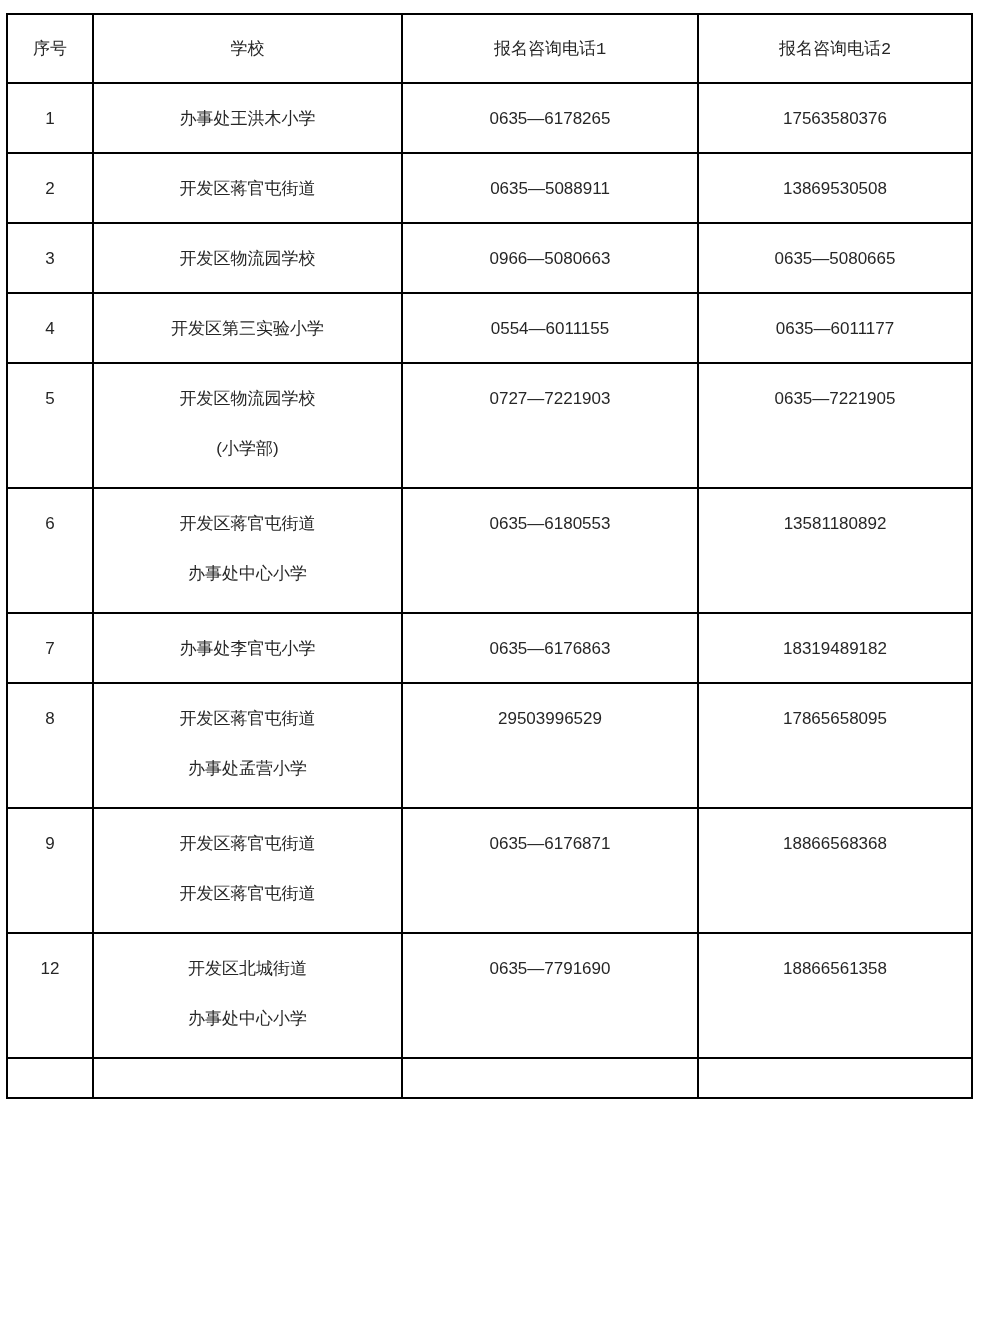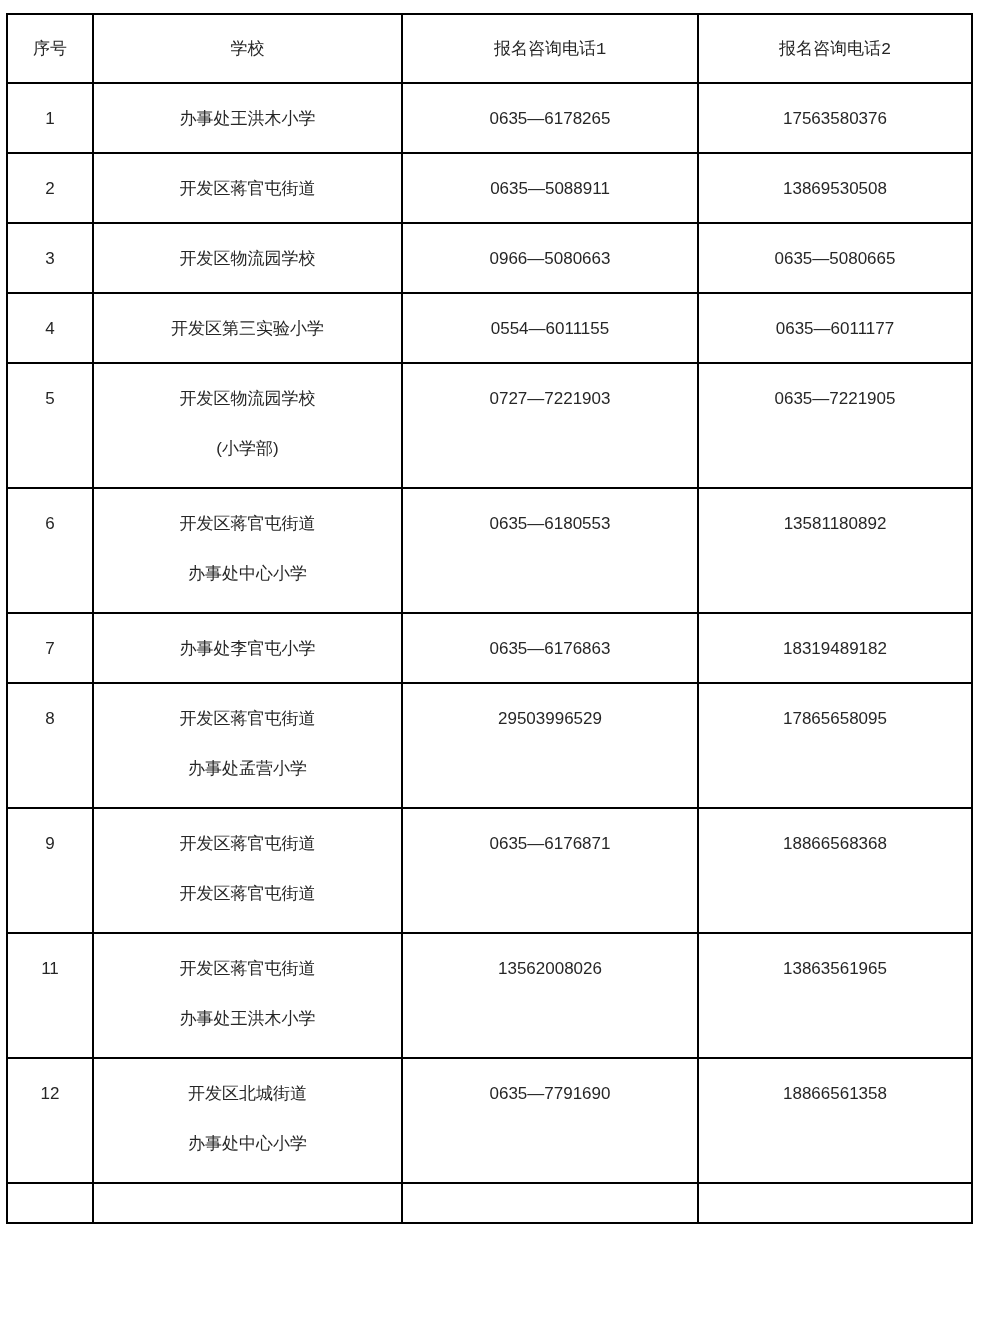--- a/index.html
+++ b/index.html
@@ -195,35 +195,20 @@
         </td>
         <td>
           <div class="line">0635—6176871</div>
         </td>
         <td>
           <div class="line">18866568368</div>
         </td>
       </tr>
       <tr class="tall">
         <td>
-          <div class="line">11</div>
-        </td>
-        <td>
-          <div class="line">开发区蒋官屯街道</div>
-          <div class="line">办事处王洪木小学</div>
-        </td>
-        <td>
-          <div class="line">13562008026</div>
-        </td>
-        <td>
-          <div class="line">13863561965</div>
-        </td>
-      </tr>
-      <tr class="tall">
-        <td>
           <div class="line">12</div>
         </td>
         <td>
           <div class="line">开发区北城街道</div>
           <div class="line">办事处中心小学</div>
         </td>
         <td>
           <div class="line">0635—7791690</div>
         </td>
         <td>

